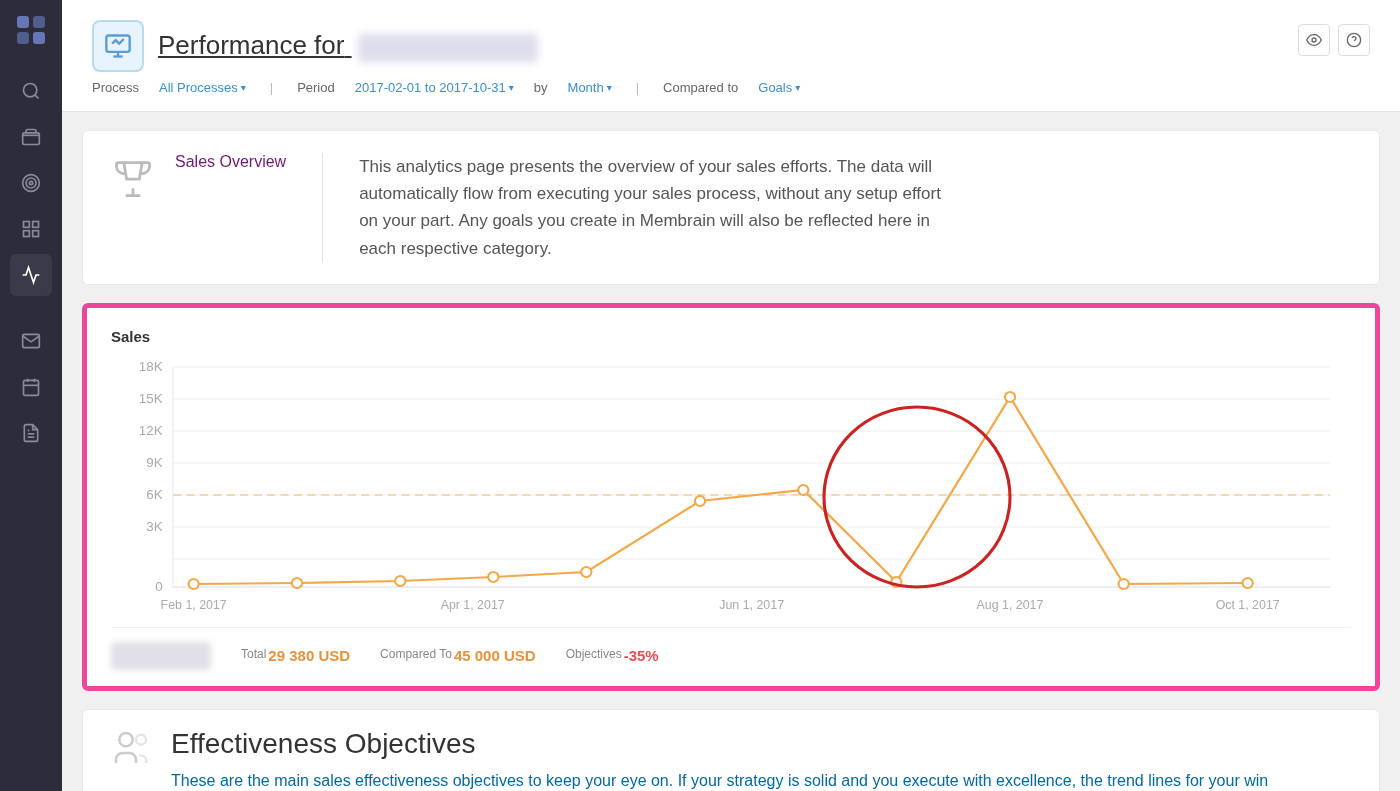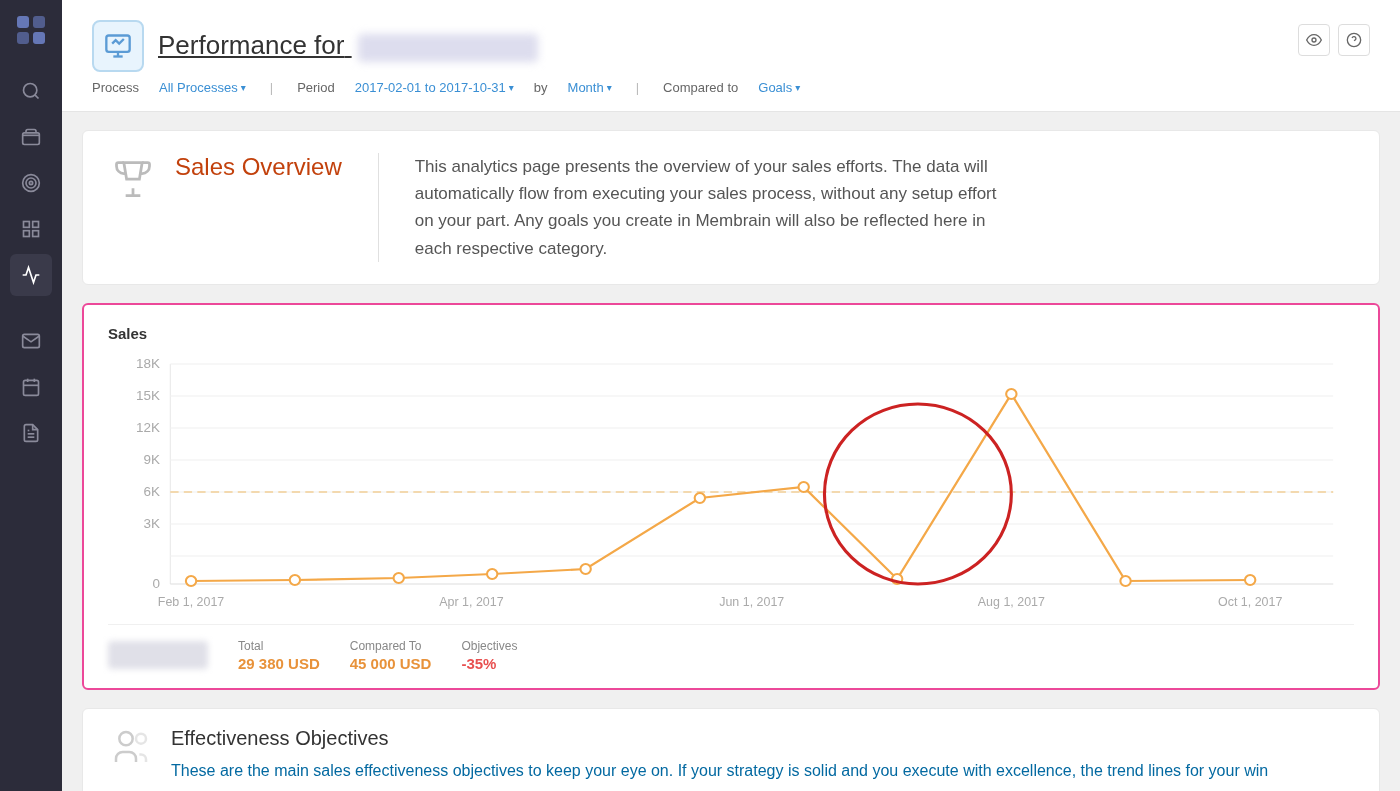--- a/index.html
+++ b/index.html
@@ -142,43 +142,43 @@
       gap: 20px;
       border: 1px solid #e8e8e8;
     }
     .overview-icon {
       font-size: 38px;
       color: #bbb;
       flex-shrink: 0;
       margin-top: 4px;
     }
     .overview-title {
-      font-size: 24px;
+      font-size: 16px;
       font-weight: 500;
-      color: #c2410c;
+      color: #701a75;
     }
     .overview-divider {
       width: 1px;
       background: #e0e0e0;
       align-self: stretch;
       margin: 0 16px;
     }
     .overview-text {
       font-size: 17px;
       color: #555;
       line-height: 1.6;
       max-width: 600px;
     }
 
     
     .chart-section {
       background: #fff;
       margin: 0 20px 18px 20px;
       border-radius: 6px;
-      border: 2px solid #ec4899;
+      border: 5px solid #ec4899;
       padding: 20px 24px 0 24px;
     }
     .chart-title {
       font-size: 15px;
       font-weight: 600;
       color: #333;
       margin-bottom: 12px;
     }
     .chart-area {
       position: relative;
@@ -201,21 +201,20 @@
     }
     .chart-footer-blurred {
       width: 100px;
       height: 28px;
       background: #e0e0e8;
       border-radius: 4px;
       filter: blur(3px);
     }
     .chart-footer-stat {
       display: flex;
-      flex-direction: column;
       gap: 2px;
     }
     .stat-label {
       font-size: 12px;
       color: #888;
     }
     .stat-value {
       font-size: 15px;
       font-weight: 600;
     }
@@ -237,21 +236,21 @@
       font-size: 36px;
       color: #bbb;
       flex-shrink: 0;
     }
     .effectiveness-text {
       font-size: 16px;
       color: #0369a1;
       line-height: 1.6;
     }
     .effectiveness-title {
-      font-size: 20px;
+      font-size: 28px;
       font-weight: 500;
       color: #333;
       margin-bottom: 8px;
     }
   </style>
 </head>
 <body>
 
 <nav class="sidebar">
   <div class="sidebar-logo">

